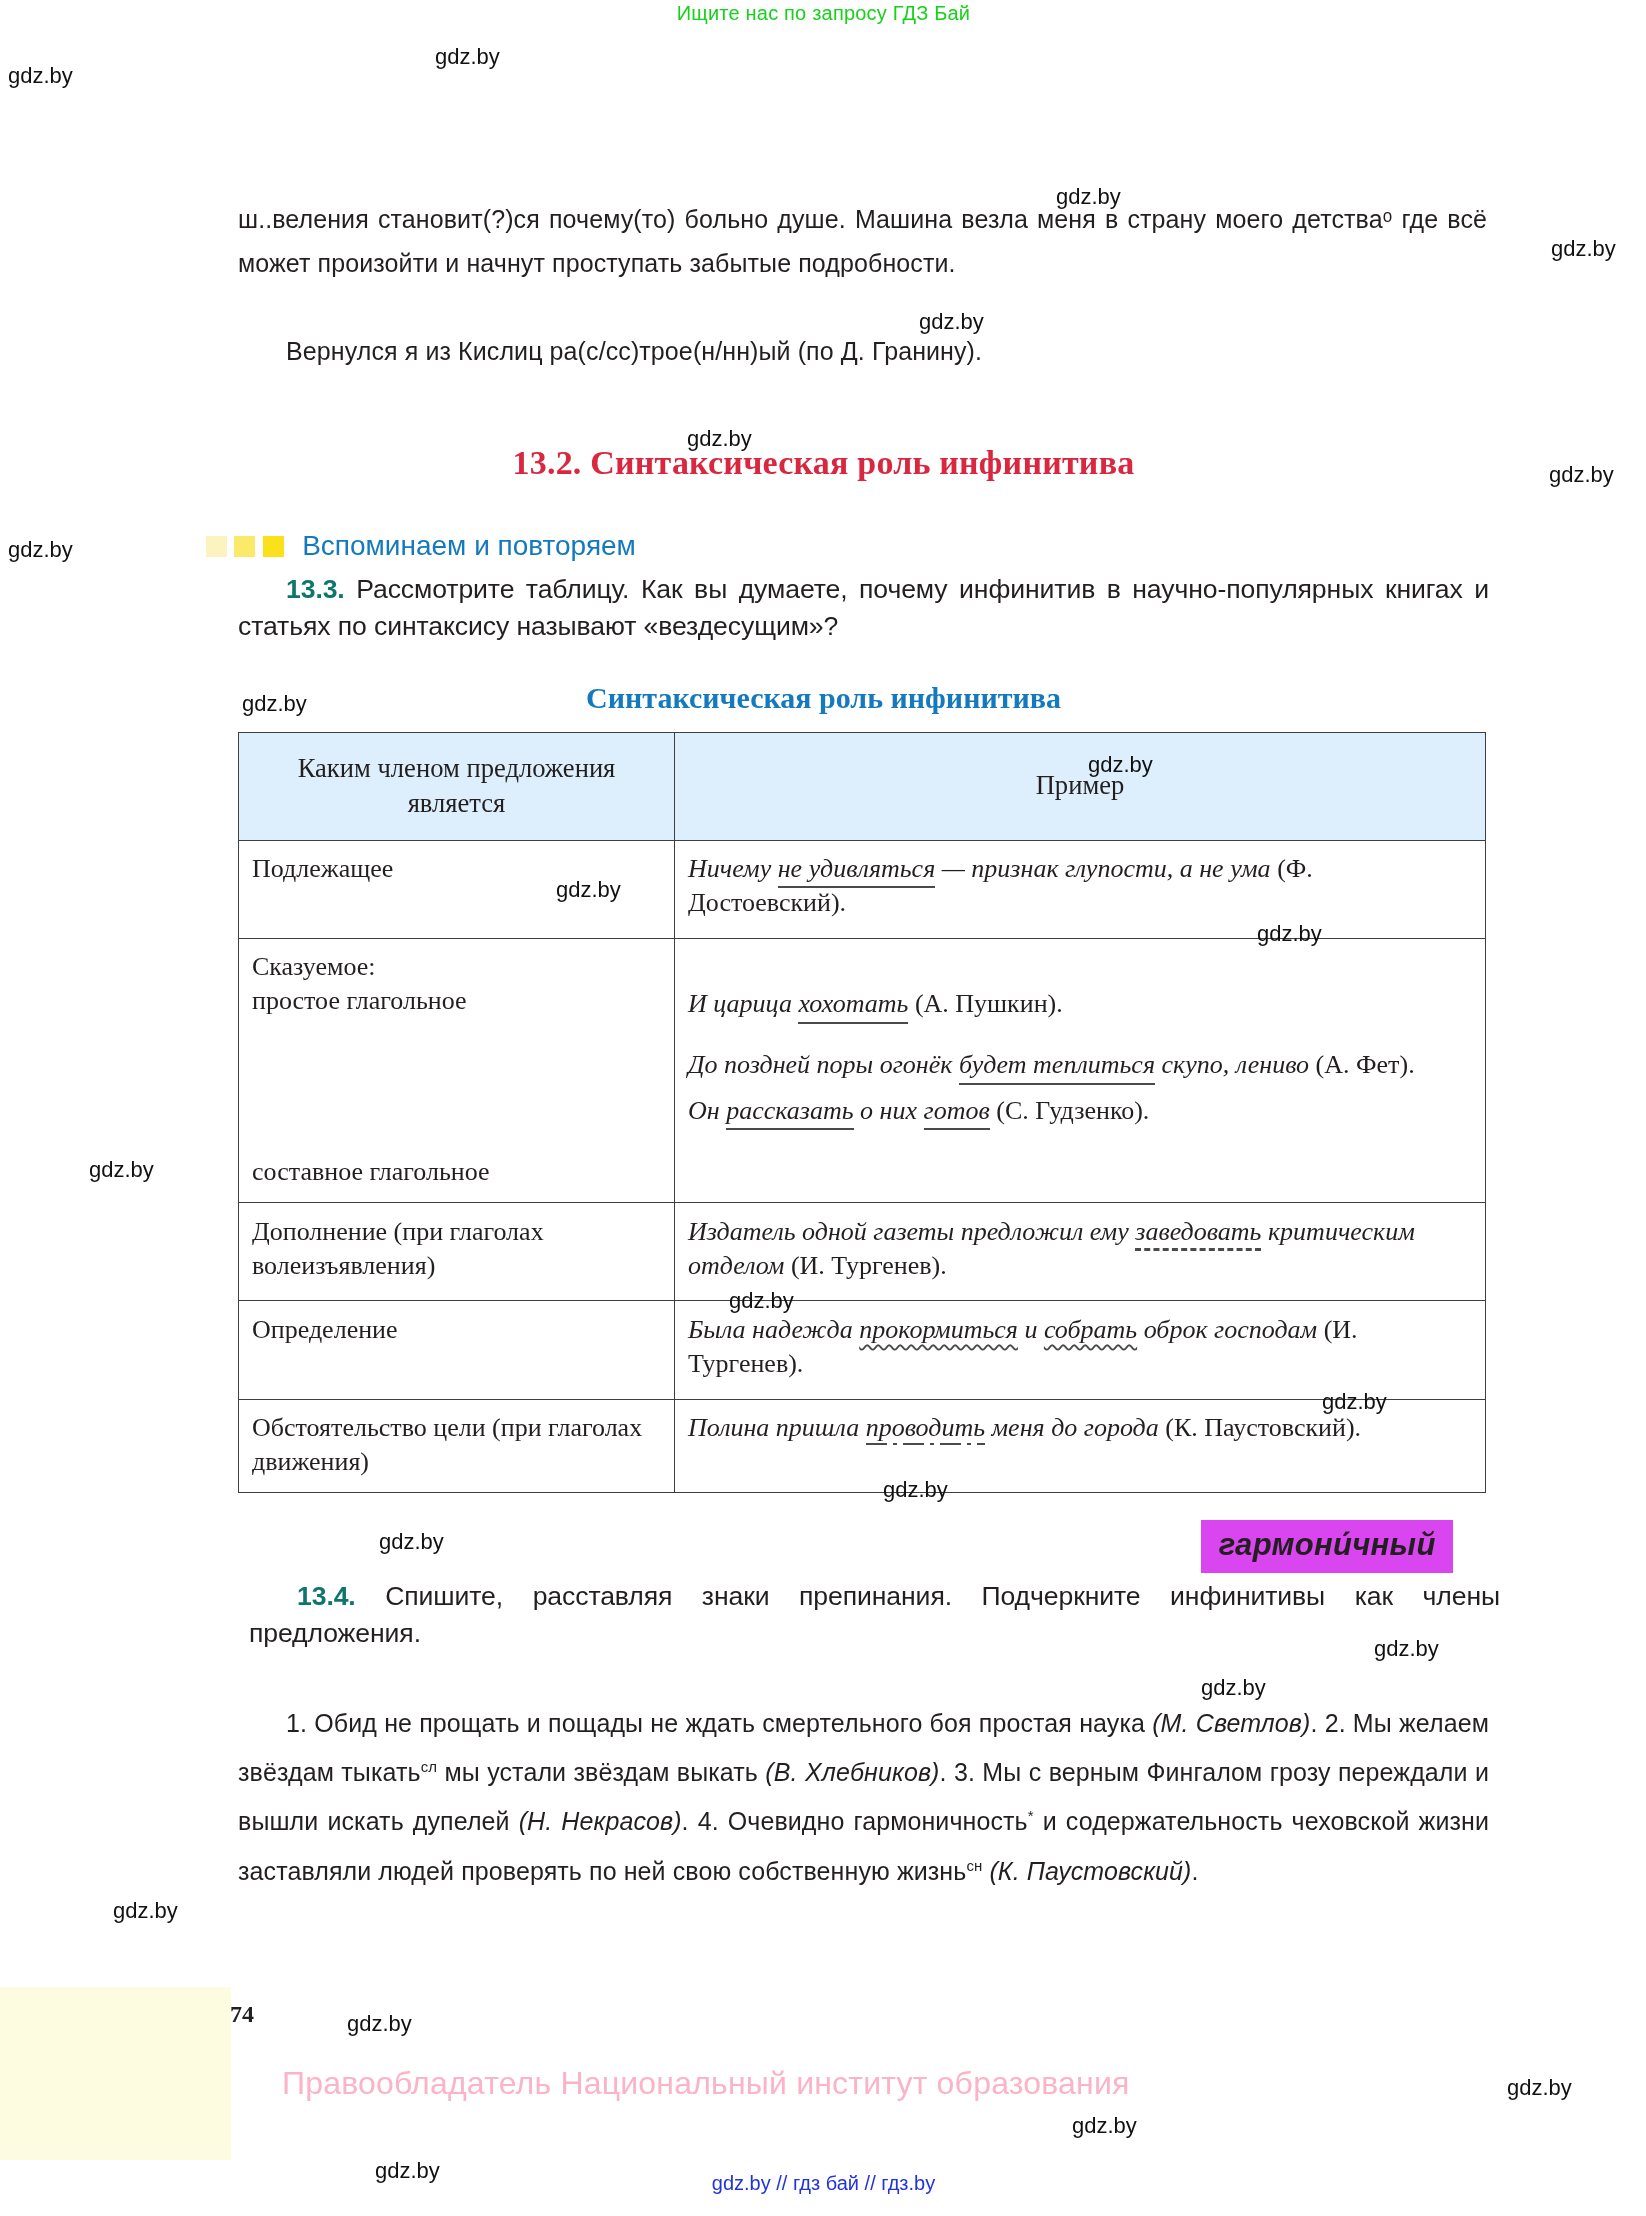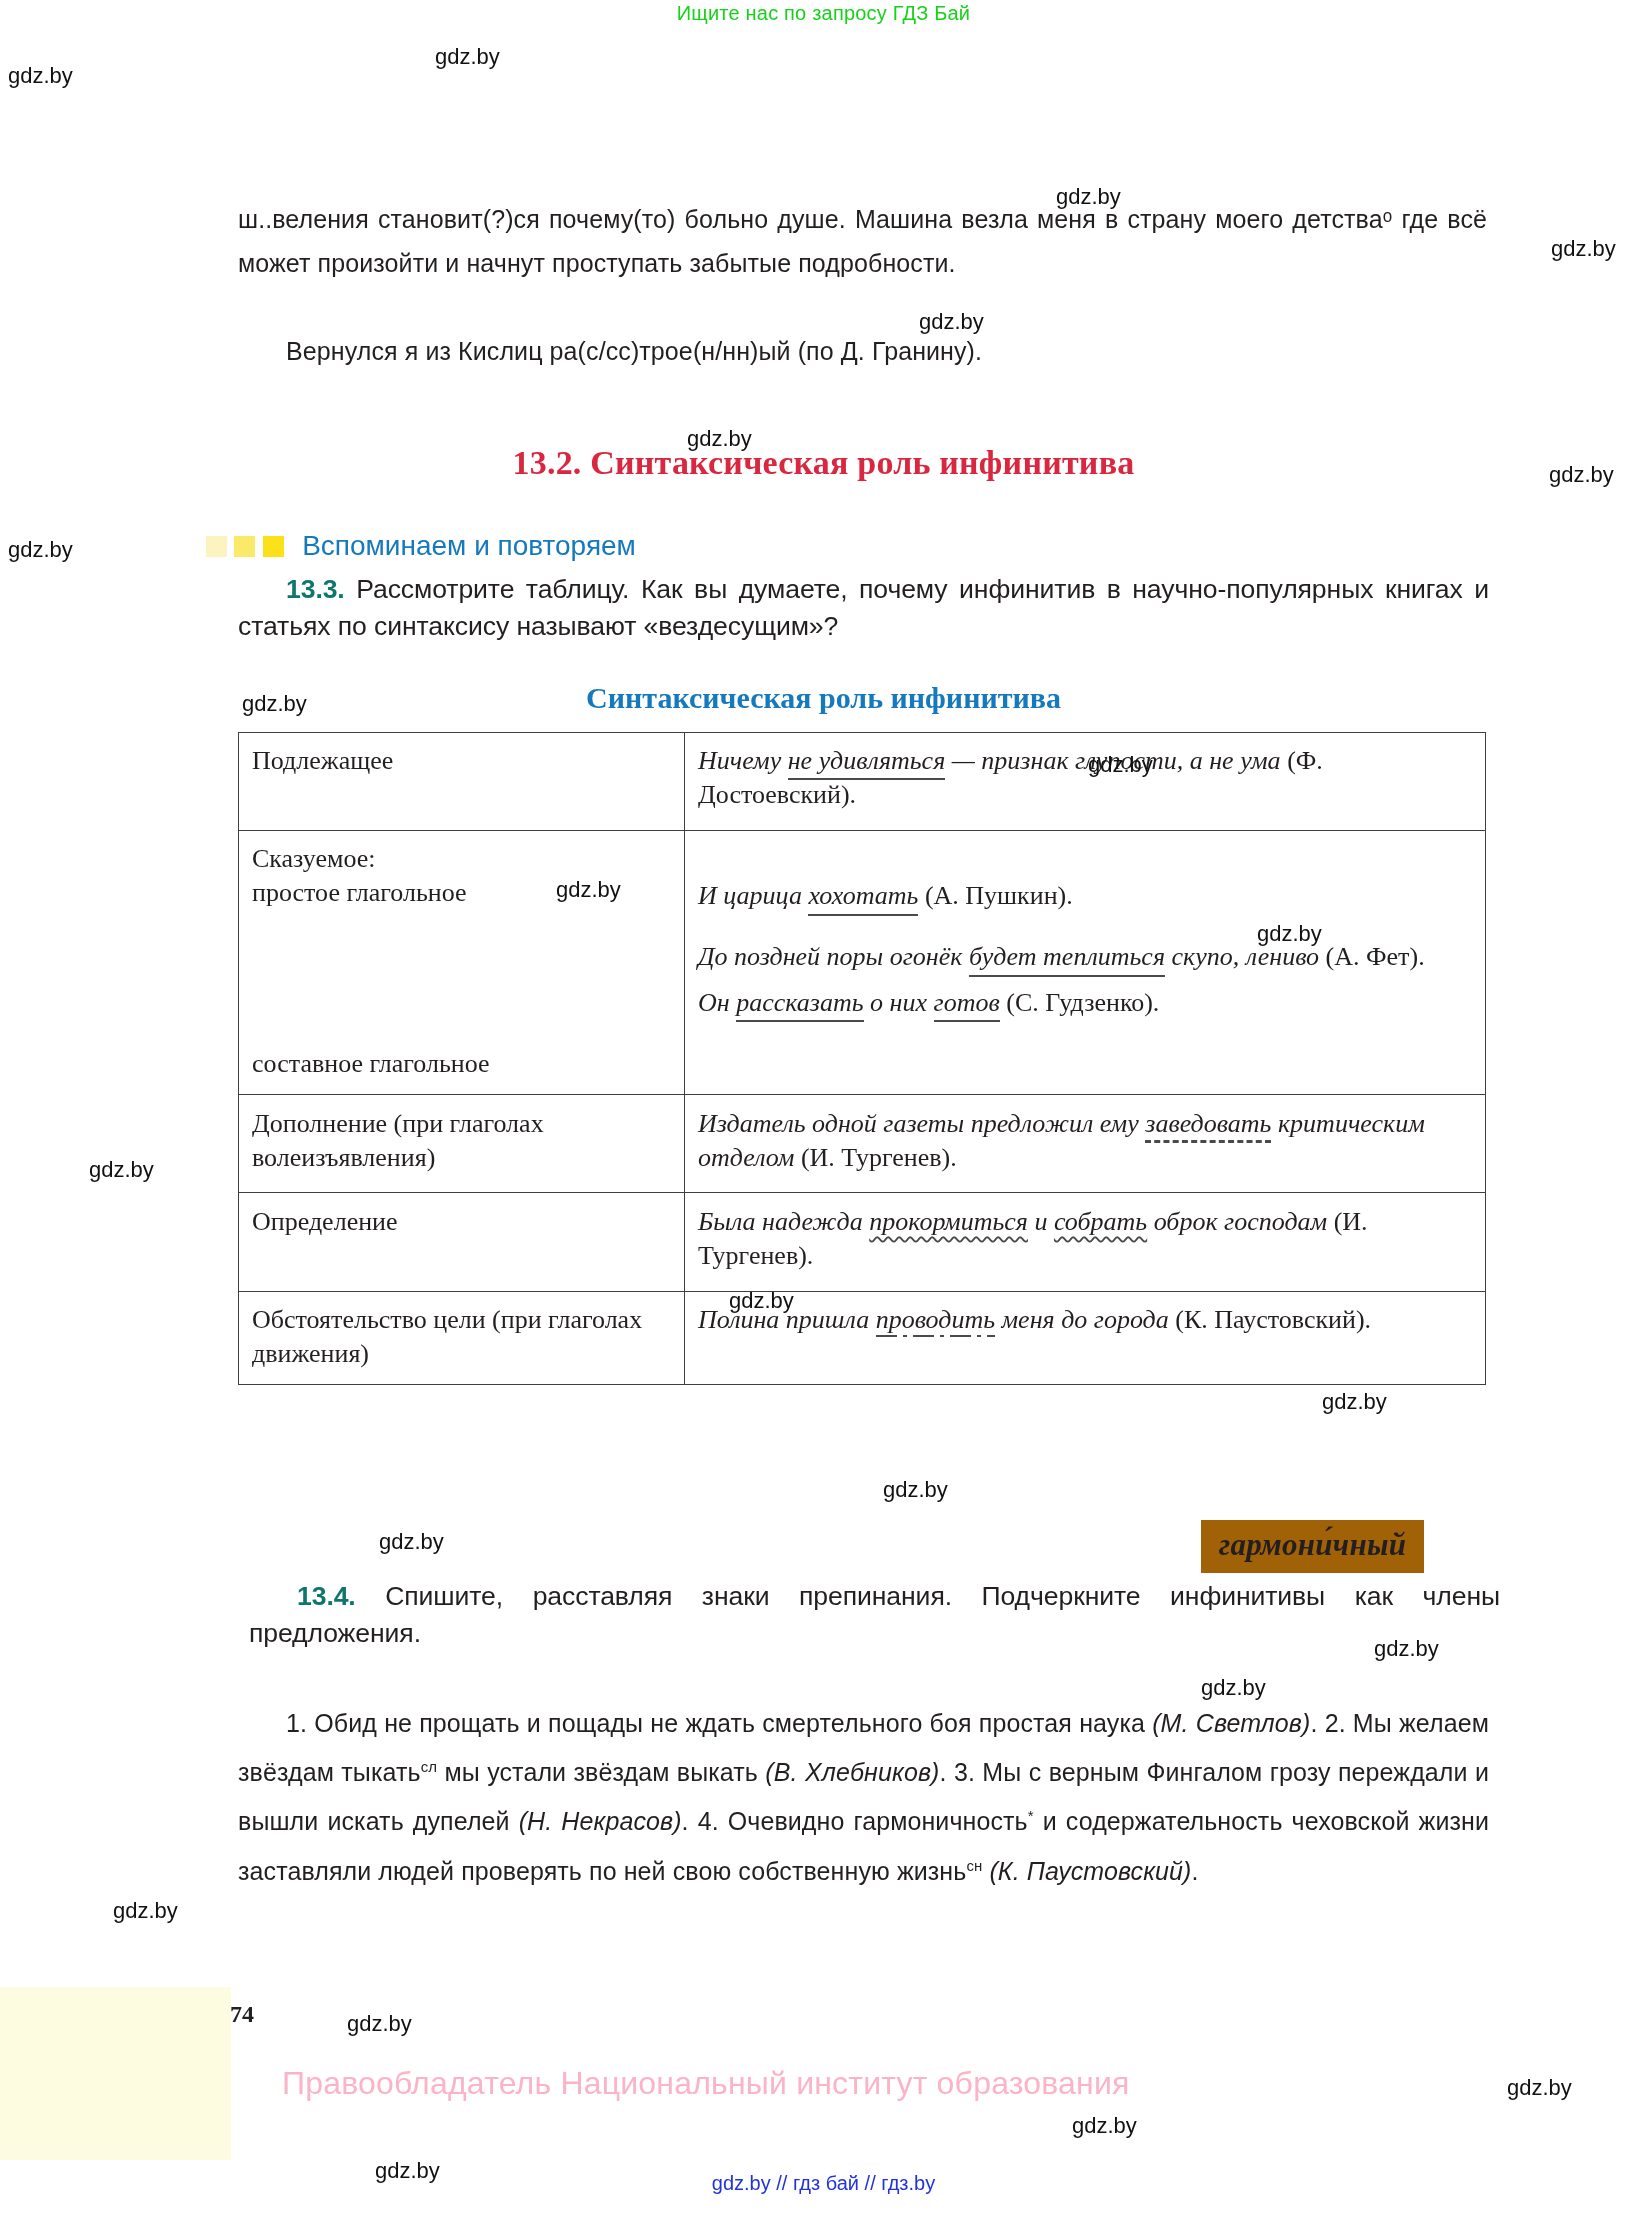--- a/index.html
+++ b/index.html
@@ -147,23 +147,23 @@
     background-image:
       linear-gradient(to right,#4a4a4a 0 21px,transparent 21px 27px,#4a4a4a 27px 31px,transparent 31px 37px);
     background-size:37px 2.4px;
     background-repeat:repeat-x;
     background-position:left bottom;
   }
 
   
   .vocab{
     position:absolute;left:1201px;top:1520px;
-    background:#a16207;
+    background:#d946ef;
     padding:7.3px 17.7px 9.7px 17.7px;
-    font-family:Liberation Serif, serif;
+    font-family:Liberation Sans, sans-serif;
     font-style:italic;font-weight:700;font-size:31px;
     color:#231f20;
     letter-spacing:0.3px;
   }
 
   
   .copyright{
     position:absolute;left:282px;top:2065px;
     font-family:"Liberation Sans", sans-serif;
     font-size:32px;color:#fbb3c6;letter-spacing:0.2px;
@@ -210,20 +210,24 @@
 
   <div class="para task" style="left:238px;top:571px;width:1251px;text-indent:48px;">
     <span class="exnum">13.3.</span>
     <span>Рассмотрите таблицу. Как вы думаете, почему инфинитив в научно-популярных книгах и статьях по синтаксису называют «вездесущим»?</span>
   </div>
 
   <div class="table-caption">Синтаксическая роль инфинитива</div>
 
   <table class="roles">
     <tbody>
+        <tr>
+      <th class="c1">Каким членом предложения является</th>
+      <th>Пример</th>
+    </tr>
 
     <tr>
       <td class="c1">Подлежащее</td>
       <td>
         <div class="ex exline"><span>Ничему </span><span class="u-single">не удивляться</span><span> — признак глупости, а не ума</span><span style="font-style:normal"> (Ф. Достоевский).</span></div>
       </td>
     </tr>
 
     <tr>
       <td class="c1">

